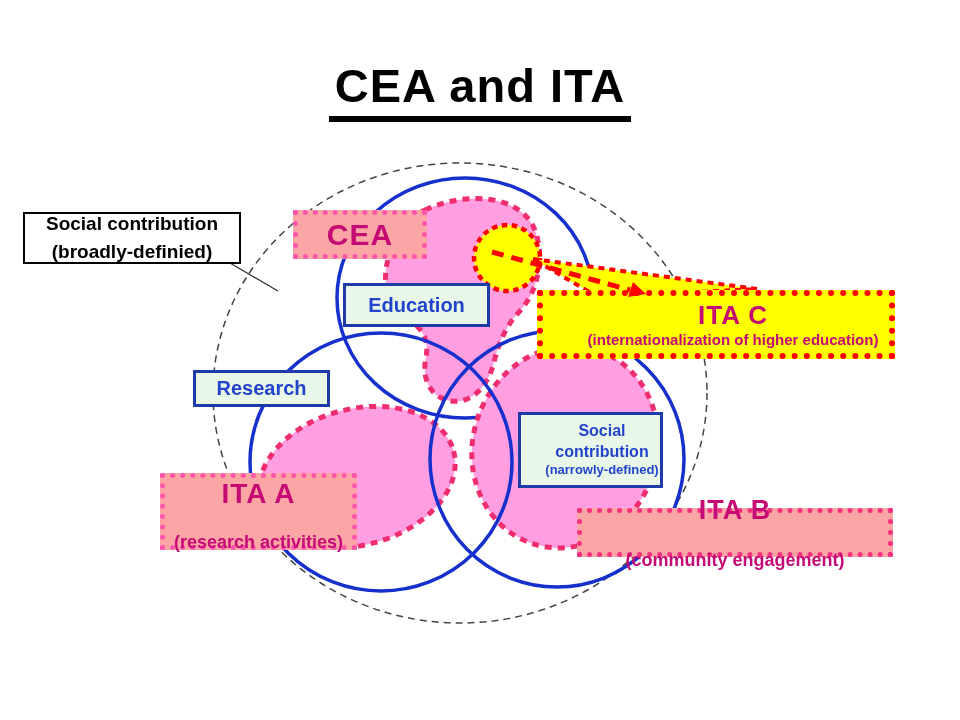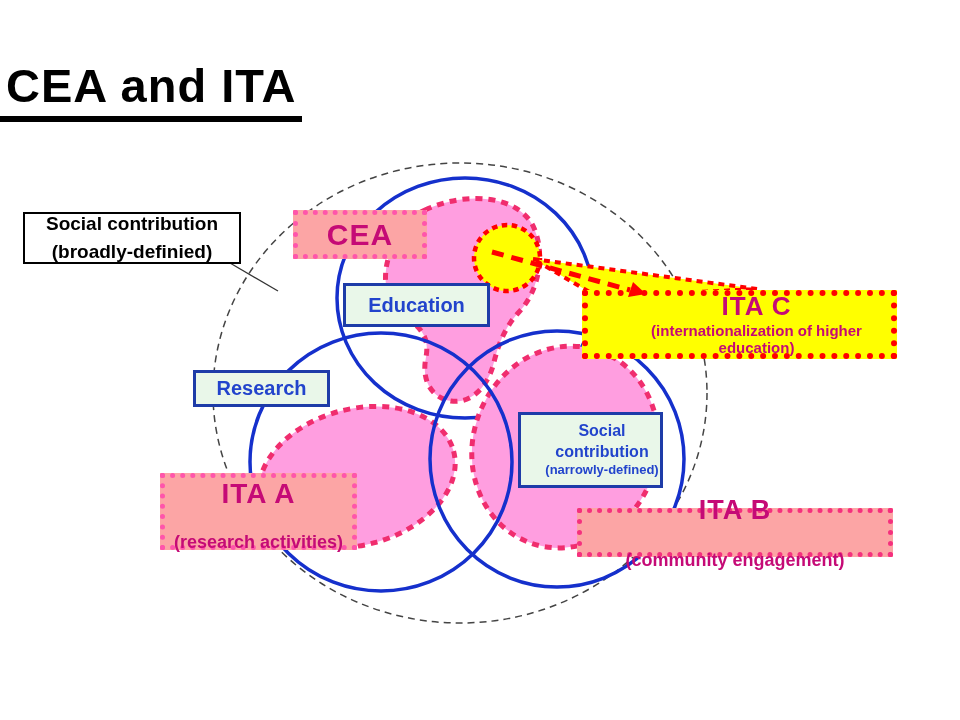--- a/index.html
+++ b/index.html
@@ -1,21 +1,21 @@
 <!DOCTYPE html>
 <html><head>
 <meta charset="utf-8">
 <style>
   html,body{margin:0;padding:0;background:#ffffff;}
   .slide{
     position:relative;width:960px;height:720px;background:#ffffff;overflow:hidden;
     font-family:"Liberation Sans","DejaVu Sans",sans-serif;
   }
   
-  .title-wrap{position:absolute;top:60px;left:0;width:100%;z-index:5;}
+  .title-wrap{position:absolute;top:60px;left:0;width:100%;text-align:center;z-index:5;}
   .title-wrap span{
     display:inline-block;font-size:47px;font-weight:800;letter-spacing:1px;color:#000;
     border-bottom:6px solid #000;padding:0 6px 4px 6px;line-height:1.1;
   }
   
   svg.bg{position:absolute;left:0;top:0;z-index:0;}
   svg.overlay{position:absolute;left:0;top:0;z-index:20;pointer-events:none;}
   
   .box{
     position:absolute;box-sizing:border-box;z-index:10;
@@ -30,21 +30,21 @@
   #box-broad{left:23px;top:212px;width:218px;height:52px;font-size:19px;line-height:1.45;}
   #box-cea{left:293px;top:210px;width:134px;height:49px;font-size:30px;letter-spacing:1px;}
   #box-education{left:343px;top:283px;width:147px;height:44px;font-size:20px;}
   #box-research{left:193px;top:370px;width:137px;height:37px;font-size:20px;}
   #box-narrow{left:518px;top:412px;width:145px;height:76px;font-size:16px;line-height:1.3;padding-left:23px;}
   #box-narrow .sub{font-size:13px;}
   #box-itaa{left:160px;top:473px;width:197px;height:77px;font-size:28px;justify-content:space-evenly;letter-spacing:1px;}
   #box-itaa .sub{font-size:18px;letter-spacing:0;margin-top:22px;}
   #box-itab{left:577px;top:508px;width:316px;height:49px;font-size:27px;flex-direction:column;gap:21px;border-color:#F5307E;letter-spacing:1px;}
   #box-itab .sub{font-size:18px;margin-top:3px;letter-spacing:0;}
-  #box-itac{left:582px;top:290px;width:315px;height:69px;font-size:26px;line-height:1.15;letter-spacing:1px;padding-left:34px;}
+  #box-itac{left:537px;top:290px;width:358px;height:69px;font-size:26px;line-height:1.15;letter-spacing:1px;padding-left:34px;}
   #box-itac .sub{font-size:15px;letter-spacing:0;}
 </style>
 </head>
 <body>
 
 <div class="slide">
 
   <div class="title-wrap">
     <span>CEA and ITA</span>
   </div>

